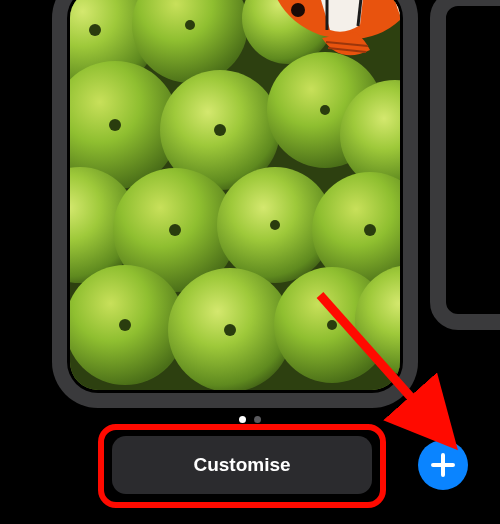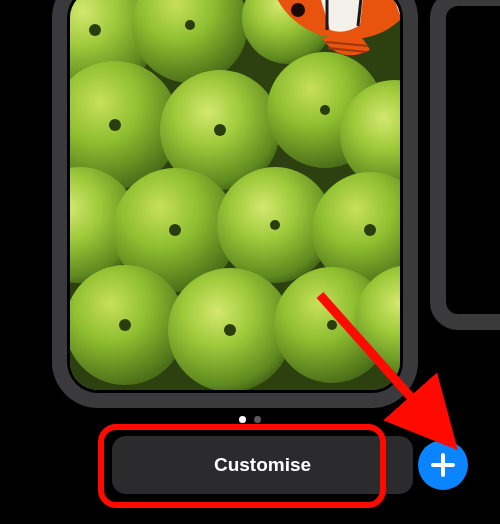--- a/index.html
+++ b/index.html
@@ -48,21 +48,21 @@
       gap: 8px;
     }
     .dot { width: 7px; height: 7px; border-radius: 50%; background: #5a5a5e; }
     .dot.active { background: #fff; }
 
     
     .customise {
       position: absolute;
       left: 112px;
       top: 436px;
-      width: 301px;
+      width: 260px;
       height: 58px;
       background: #2b2b2e;
       border-radius: 14px;
       color: #fff;
       font-size: 19px;
       font-weight: 600;
       display: flex;
       align-items: center;
       justify-content: center;
       border: none;

